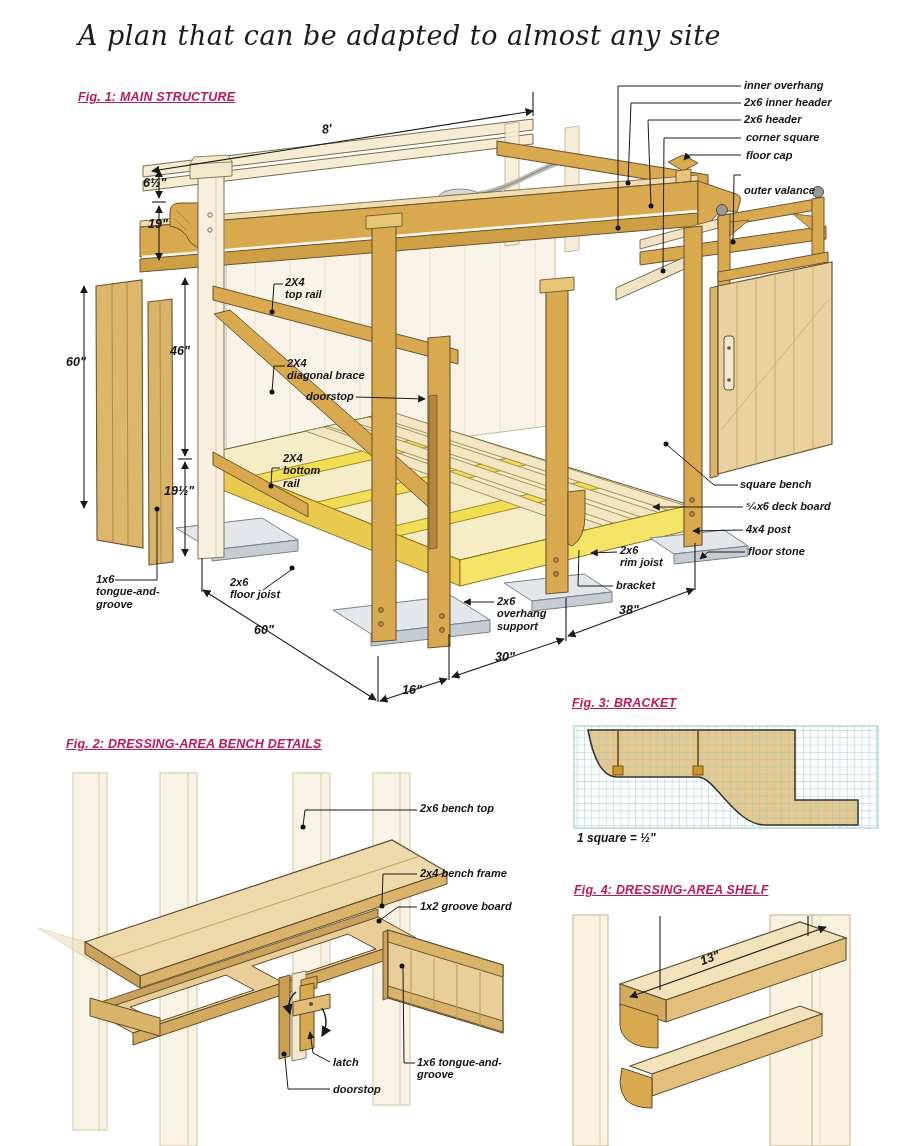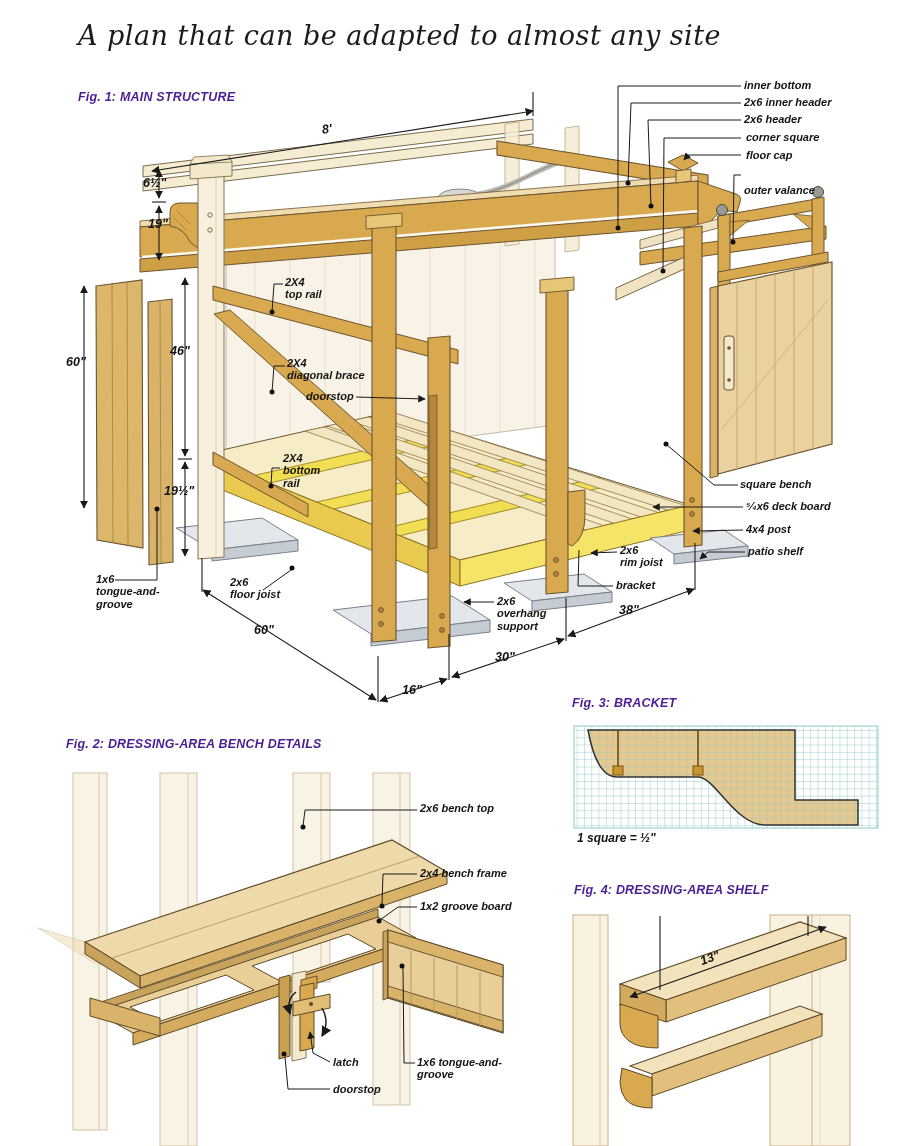--- a/index.html
+++ b/index.html
@@ -1,20 +1,20 @@
 <!DOCTYPE html>
 <html><head>
 <meta charset="utf-8">
 <style>
   html,body{margin:0;padding:0;background:#fff;}
   .page{position:relative;width:910px;height:1146px;background:#ffffff;overflow:hidden;
         font-family:"Liberation Sans",sans-serif;}
   .art{position:absolute;left:0;top:0;}
   .main-title{position:absolute;font:italic 500 27px "DejaVu Serif",serif;color:#1b1b1b;letter-spacing:.5px;white-space:nowrap;}
-  .fig-title{position:absolute;font:italic bold 12.5px "Liberation Sans",sans-serif;color:#4c1d95;letter-spacing:.2px;white-space:nowrap;}
+  .fig-title{position:absolute;font:italic bold 12.5px "Liberation Sans",sans-serif;color:#be185d;letter-spacing:.2px;white-space:nowrap;text-decoration:underline;}
   .lbl{position:absolute;font:italic bold 11px/1.12 "Liberation Sans",sans-serif;color:#141414;white-space:pre-line;}
   .dim{position:absolute;font:italic bold 12.5px "Liberation Sans",sans-serif;color:#141414;white-space:nowrap;}
   .cap{position:absolute;font:italic bold 12px "Liberation Sans",sans-serif;color:#141414;white-space:nowrap;}
 </style>
 </head>
 <body>
 
 <div class="page">
 
 <svg class="art" width="910" height="1146" viewBox="0 0 910 1146">
@@ -311,21 +311,21 @@
   </g>
 </svg>
 
 <div class="main-title" style="left:78px;top:20px">A plan that can be adapted to almost any site</div>
 
 <div class="fig-title" style="left:78px;top:90px">Fig. 1: MAIN STRUCTURE</div>
 <div class="fig-title" style="left:66px;top:737px">Fig. 2: DRESSING-AREA BENCH DETAILS</div>
 <div class="fig-title" style="left:572px;top:696px">Fig. 3: BRACKET</div>
 <div class="fig-title" style="left:574px;top:883px">Fig. 4: DRESSING-AREA SHELF</div>
 
-<div class="lbl" style="left:744px;top:79px">inner bottom</div>
+<div class="lbl" style="left:744px;top:79px">inner overhang</div>
 <div class="lbl" style="left:744px;top:96px">2x6 inner header</div>
 <div class="lbl" style="left:744px;top:113px">2x6 header</div>
 <div class="lbl" style="left:746px;top:131px">corner square</div>
 <div class="lbl" style="left:746px;top:149px">floor cap</div>
 <div class="lbl" style="left:744px;top:184px">outer valance</div>
 <div class="lbl" style="left:285px;top:276px">2X4
 top rail</div>
 <div class="lbl" style="left:287px;top:357px">2X4
 diagonal brace</div>
 <div class="lbl" style="left:306px;top:390px">doorstop</div>
@@ -339,21 +339,21 @@
 floor joist</div>
 <div class="lbl" style="left:620px;top:544px">2x6
 rim joist</div>
 <div class="lbl" style="left:616px;top:579px">bracket</div>
 <div class="lbl" style="left:497px;top:595px">2x6
 overhang
 support</div>
 <div class="lbl" style="left:740px;top:478px">square bench</div>
 <div class="lbl" style="left:746px;top:500px">⁵⁄₄x6 deck board</div>
 <div class="lbl" style="left:746px;top:523px">4x4 post</div>
-<div class="lbl" style="left:748px;top:545px">patio shelf</div>
+<div class="lbl" style="left:748px;top:545px">floor stone</div>
 
 <div class="dim" style="left:322px;top:122px;transform:rotate(-8deg)">8'</div>
 <div class="dim" style="left:143px;top:176px">6½"</div>
 <div class="dim" style="left:148px;top:217px">19"</div>
 <div class="dim" style="left:170px;top:344px">46"</div>
 <div class="dim" style="left:164px;top:484px">19½"</div>
 <div class="dim" style="left:66px;top:355px">60"</div>
 <div class="dim" style="left:254px;top:623px">60"</div>
 <div class="dim" style="left:402px;top:683px">16"</div>
 <div class="dim" style="left:495px;top:650px">30"</div>

